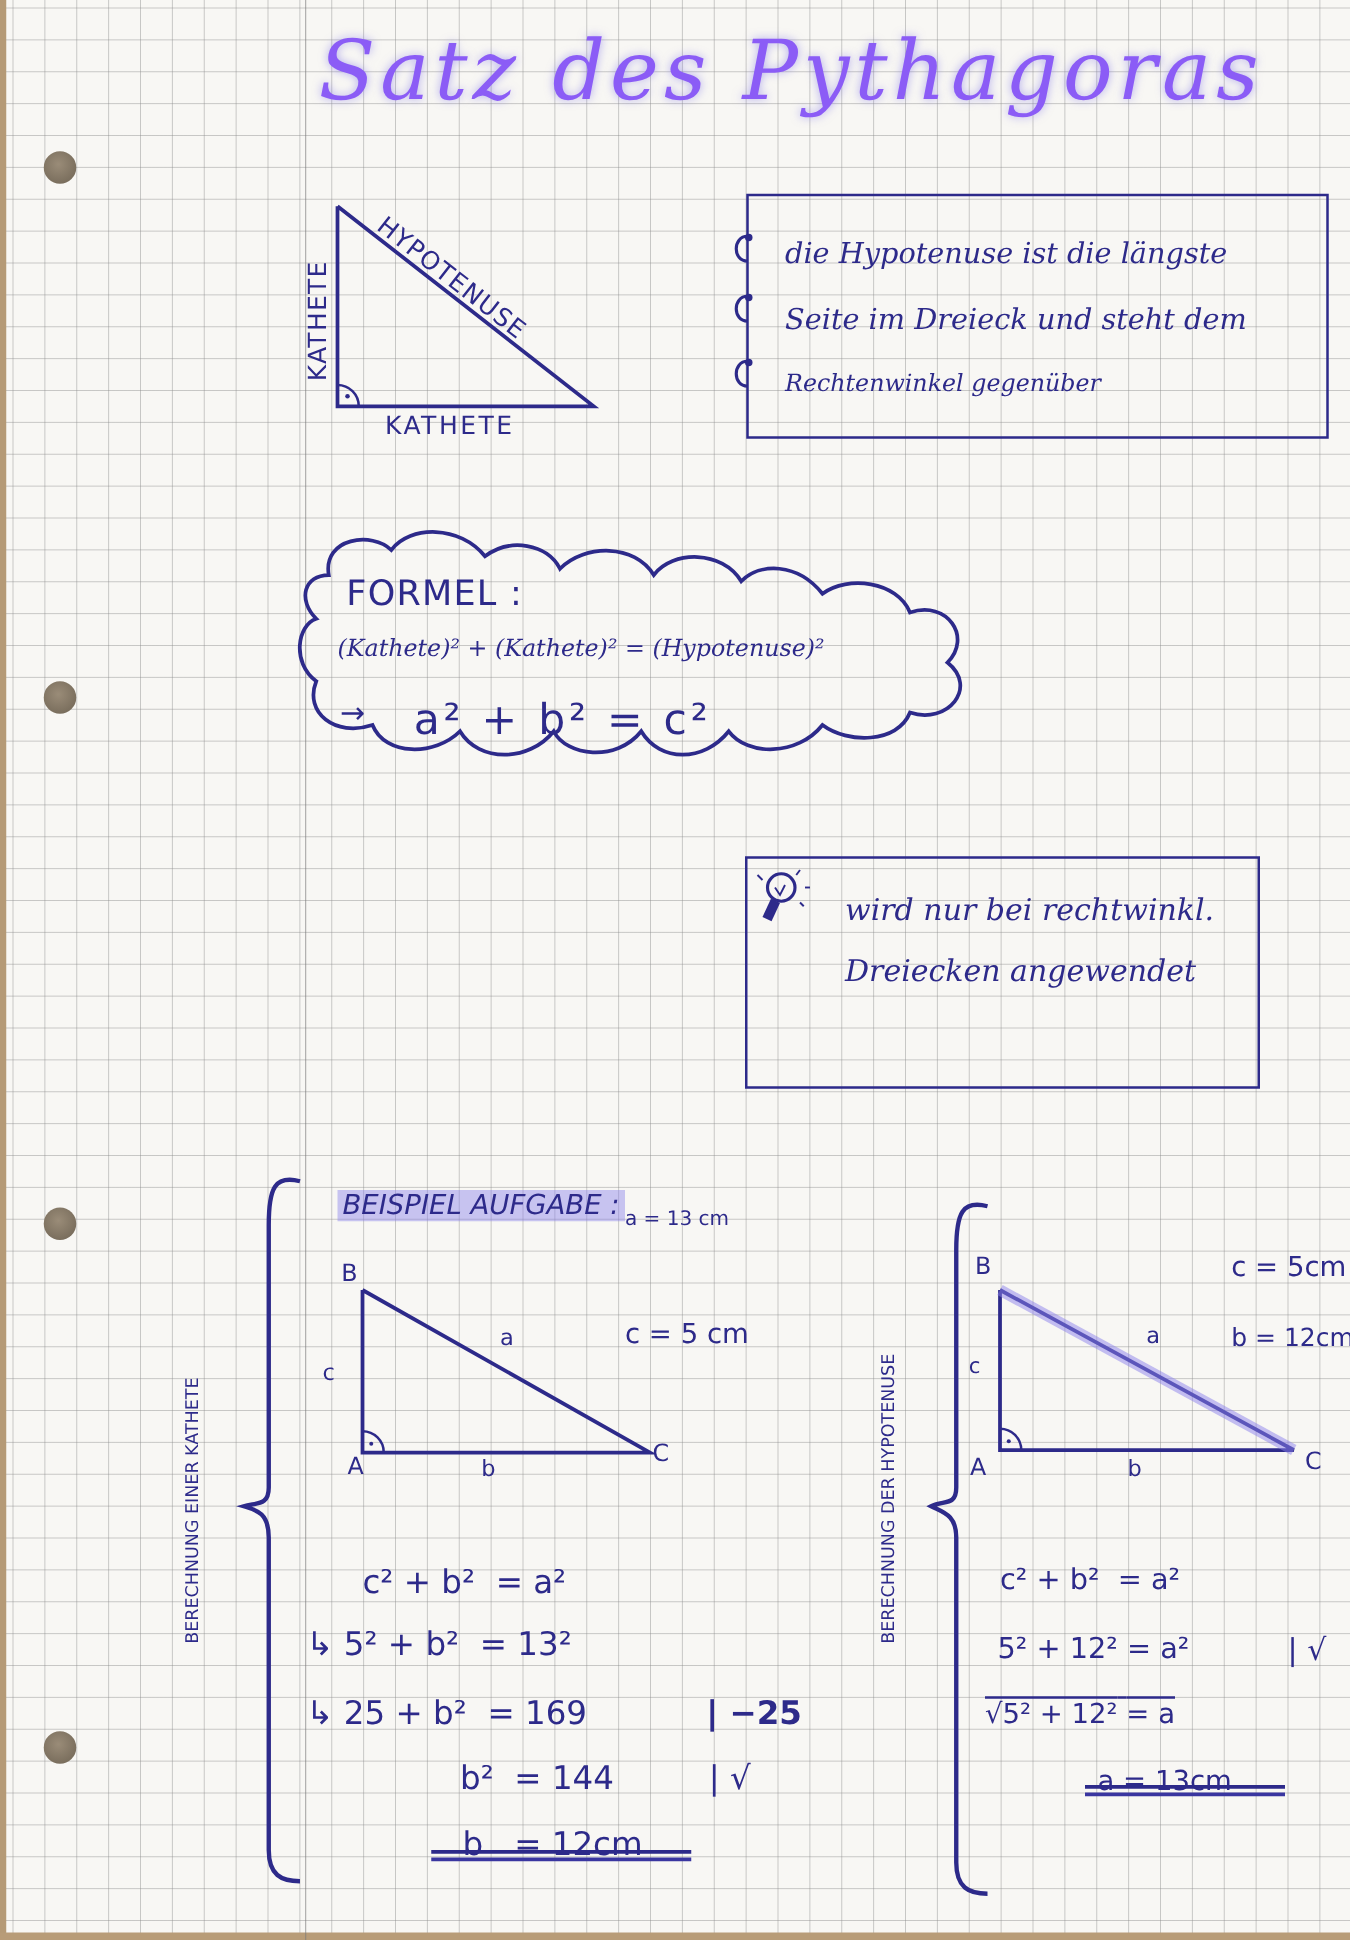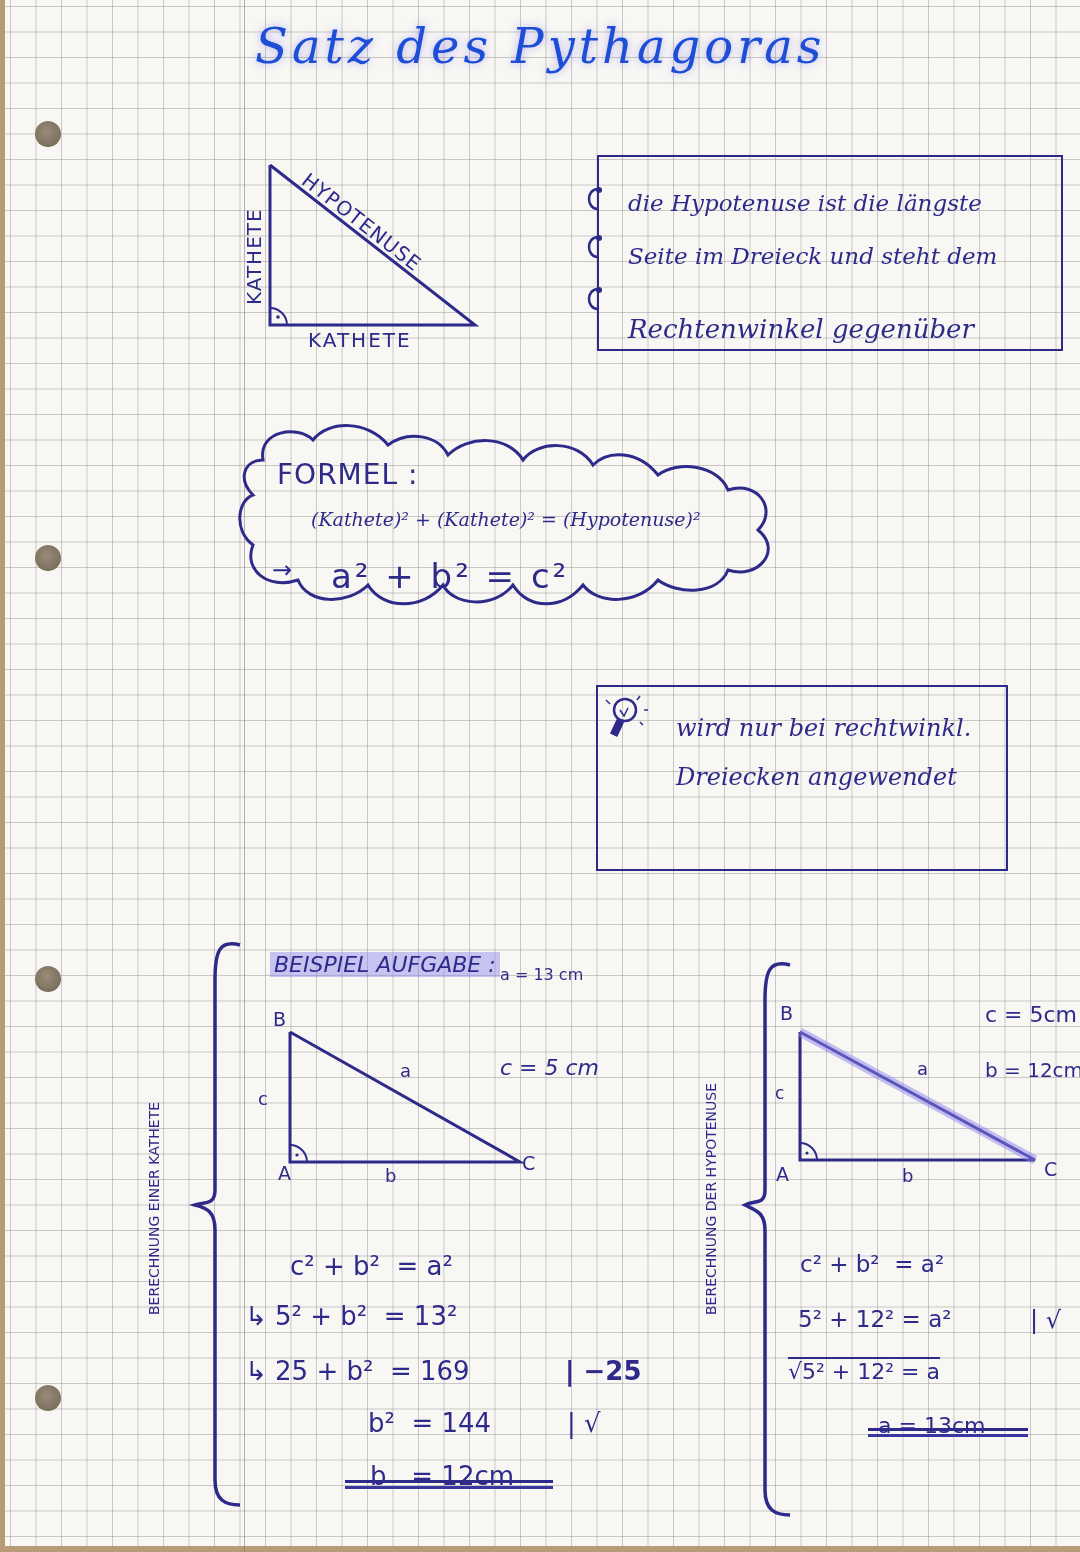--- a/index.html
+++ b/index.html
@@ -17,21 +17,21 @@
     background-size:25.5px 25.5px;
     background-position:10px 6px;
   }
   .wood-left{position:absolute;left:0;top:0;width:5px;height:1552px;background:#b59a76;}
   .wood-bottom{position:absolute;left:0;top:1546px;width:1080px;height:6px;background:#b89c78;}
   .margin-line{position:absolute;left:244px;top:0;width:1px;height:1552px;background:rgba(120,120,120,0.55);}
   .hole{position:absolute;width:26px;height:26px;border-radius:50%;
     background:radial-gradient(circle at 45% 40%, #9a8c78, #6e6353);left:35px;}
   .title{
     position:absolute;left:255px;top:18px;width:760px;height:100px;
-    font-family:"DejaVu Serif", serif;font-style:italic;font-size:48px;color:#1d4ed8;
+    font-family:"DejaVu Serif", serif;font-style:italic;font-size:66px;color:#8b5cf6;
     text-shadow:0 0 8px rgba(120,110,230,0.55);letter-spacing:4px;
   }
   svg{position:absolute;overflow:visible;}
   .lbl{position:absolute;color:#2d2a8a;font-family:"DejaVu Sans", sans-serif;white-space:nowrap;}
   .hand{position:absolute;color:#2d2a8a;font-family:"DejaVu Serif", serif;font-style:italic;white-space:nowrap;}
   .box{position:absolute;border:2.5px solid #2d2a8a;}
   .vert{position:absolute;transform-origin:left top;transform:rotate(-90deg);color:#2d2a8a;
     font-family:"DejaVu Sans", sans-serif;white-space:nowrap;}
   .highlight{background:rgba(140,130,235,0.45);padding:0 4px;font-style:italic;}
   .eq{position:absolute;color:#2d2a8a;font-family:"DejaVu Sans", sans-serif;font-size:26px;white-space:nowrap;margin-top:16px;}
@@ -65,27 +65,27 @@
 <svg style="left:584px;top:185px;" width="30" height="130">
   <path d="M14,4 C2,4 2,24 14,24" fill="none" stroke="#2d2a8a" stroke-width="2.5"></path>
   <circle cx="15" cy="5" r="3" fill="#2d2a8a"></circle>
   <path d="M14,52 C2,52 2,72 14,72" fill="none" stroke="#2d2a8a" stroke-width="2.5"></path>
   <circle cx="15" cy="53" r="3" fill="#2d2a8a"></circle>
   <path d="M14,104 C2,104 2,124 14,124" fill="none" stroke="#2d2a8a" stroke-width="2.5"></path>
   <circle cx="15" cy="105" r="3" fill="#2d2a8a"></circle>
 </svg>
 <div class="hand" style="left:628px;top:190px;font-size:23px;">die Hypotenuse ist die längste</div>
 <div class="hand" style="left:628px;top:243px;font-size:23px;">Seite im Dreieck und steht dem</div>
-<div class="hand" style="left:628px;top:296px;font-size:26px;margin-top:18px;">Rechtenwinkel gegenüber</div>
+<div class="hand" style="left:628px;top:296px;font-size:19px;">Rechtenwinkel gegenüber</div>
 
 <svg style="left:238px;top:420px;" width="540" height="200">
   <path d="M25,40 C20,10 60,5 75,20 C90,0 130,0 150,25 C170,10 200,15 210,35 C230,15 270,15 285,40 C300,20 340,20 355,45 C370,30 400,30 420,55 C440,40 480,45 490,70 C520,60 540,90 520,110 C545,130 520,160 490,150 C480,175 440,175 420,160 C400,185 360,185 345,165 C325,190 290,190 275,165 C255,190 215,185 205,165 C185,190 145,190 130,165 C110,185 70,185 60,160 C30,170 5,150 15,125 C-5,110 0,80 15,75 C0,60 5,40 25,40 Z" fill="none" stroke="#2d2a8a" stroke-width="3"></path>
 </svg>
 <div class="lbl" style="left:277px;top:458px;font-size:28px;letter-spacing:1px;">FORMEL :</div>
-<div class="hand" style="left:270px;top:508px;font-size:19px;margin-left:41px;">(Kathete)² + (Kathete)² = (Hypotenuse)²</div>
+<div class="hand" style="left:270px;top:508px;font-size:19px;">(Kathete)² + (Kathete)² = (Hypotenuse)²</div>
 <div class="lbl" style="left:272px;top:556px;font-size:24px;">→</div>
 <div class="lbl" style="left:331px;top:556px;font-size:34px;letter-spacing:3px;">a² + b² = c²</div>
 
 <div class="box" style="left:596px;top:685px;width:408px;height:182px;"></div>
 <svg style="left:600px;top:690px;" width="50" height="55">
   <circle cx="25" cy="20" r="11" fill="none" stroke="#2d2a8a" stroke-width="2.5"></circle>
   <path d="M20,20 L24,26 L28,18" fill="none" stroke="#2d2a8a" stroke-width="1.5"></path>
   <rect x="13" y="30" width="8" height="16" transform="rotate(25 17 38)" fill="#2d2a8a"></rect>
   <line x1="6" y1="10" x2="10" y2="14" stroke="#2d2a8a" stroke-width="1.5"></line>
   <line x1="40" y1="6" x2="37" y2="10" stroke="#2d2a8a" stroke-width="1.5"></line>
@@ -106,21 +106,21 @@
   <path d="M10,125 A17,17 0 0 1 27,142" fill="none" stroke="#2d2a8a" stroke-width="2"></path>
   <circle cx="17" cy="135" r="1.6" fill="#2d2a8a"></circle>
 </svg>
 <div class="lbl" style="left:273px;top:1008px;font-size:19px;">B</div>
 <div class="lbl" style="left:278px;top:1162px;font-size:19px;">A</div>
 <div class="lbl" style="left:522px;top:1152px;font-size:19px;">C</div>
 <div class="lbl" style="left:258px;top:1088px;font-size:18px;">c</div>
 <div class="lbl" style="left:400px;top:1060px;font-size:18px;">a</div>
 <div class="lbl" style="left:385px;top:1165px;font-size:18px;">b</div>
 <div class="lbl" style="left:500px;top:965px;font-size:16px;">a = 13 cm</div>
-<div class="lbl" style="left:500px;top:1055px;font-size:22px;font-style:italic;">c = 5 cm</div>
+<div class="lbl" style="left:500px;top:1055px;font-size:22px;">c = 5 cm</div>
 
 <div class="eq" style="left:290px;top:1235px;"><span>c² + b²</span>&nbsp;&nbsp;<span>= a²</span></div>
 <div class="eq" style="left:245px;top:1285px;"><span>↳</span>&nbsp;<span>5² + b²</span>&nbsp;&nbsp;<span>= 13²</span></div>
 <div class="eq" style="left:245px;top:1340px;"><span>↳</span>&nbsp;<span>25 + b²</span>&nbsp;&nbsp;<span>= 169</span></div>
 <div class="eq" style="left:565px;top:1340px;font-weight:bold;">| −25</div>
 <div class="eq" style="left:368px;top:1392px;"><span>b²</span>&nbsp;&nbsp;<span>= 144</span></div>
 <div class="eq" style="left:567px;top:1392px;">| √</div>
 <div class="eq" style="left:370px;top:1445px;"><span>b</span>&nbsp;&nbsp;&nbsp;<span>= 12cm</span></div>
 <div class="dbl" style="left:345px;top:1480px;width:208px;"></div>
 

